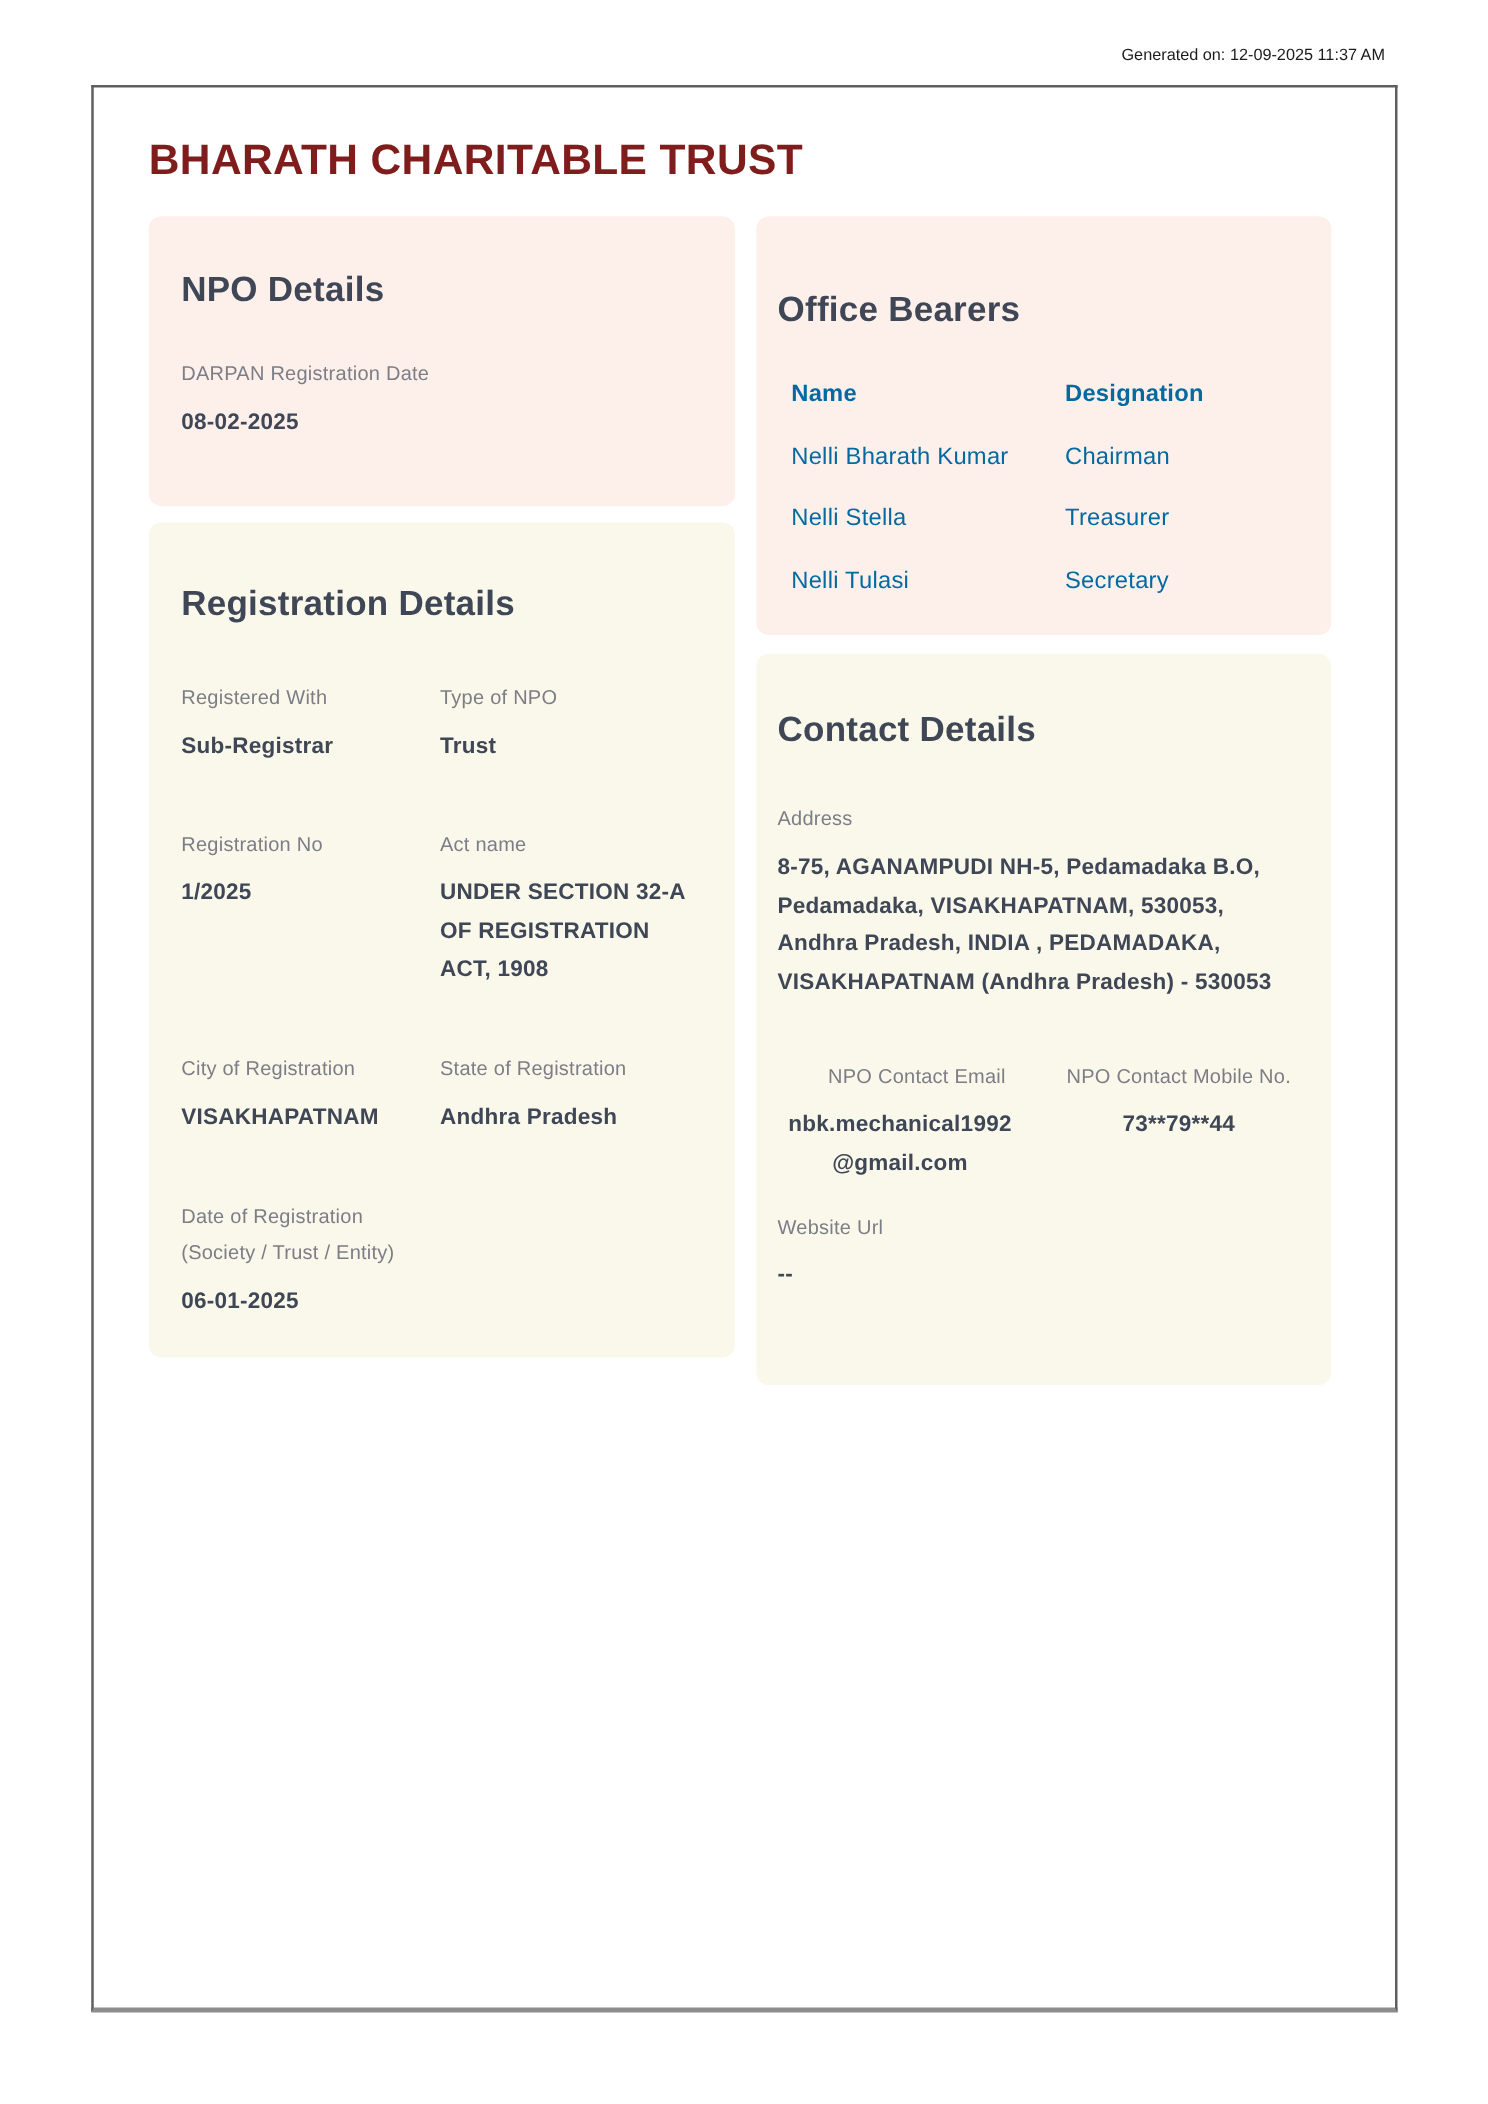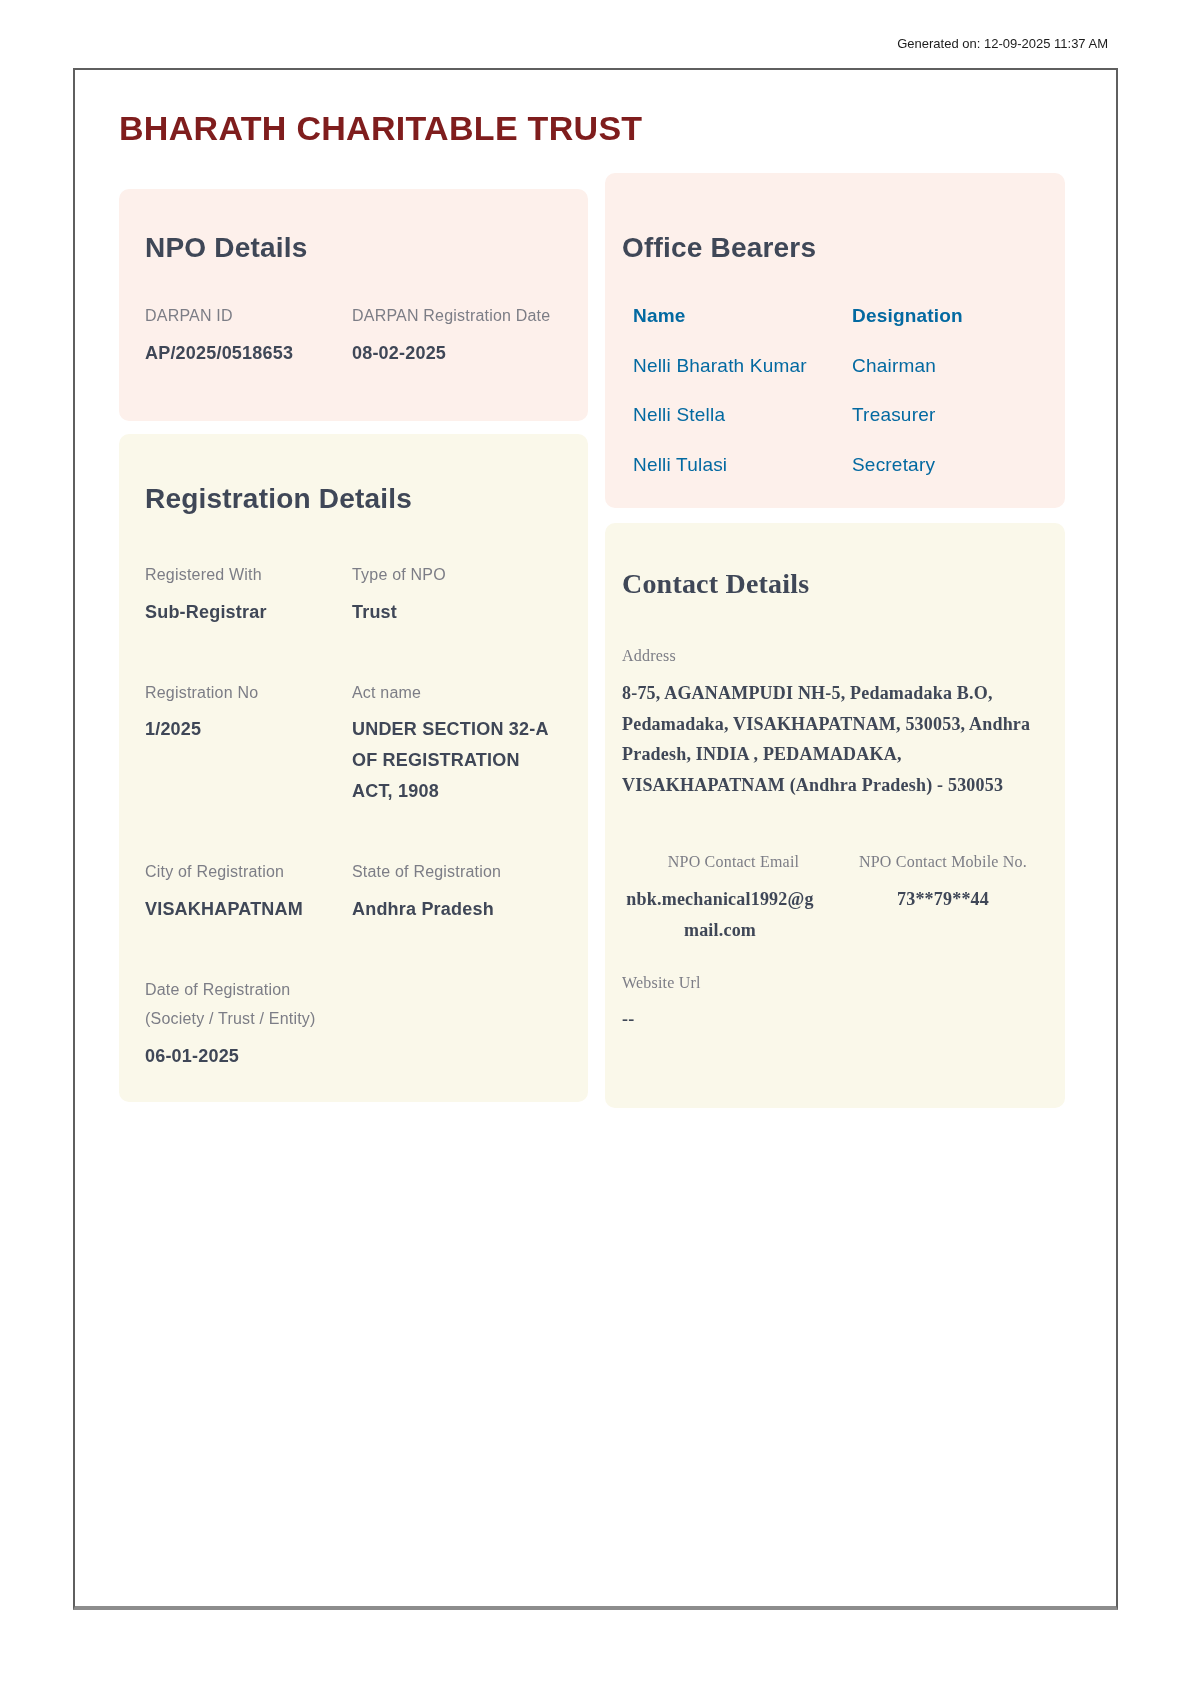--- a/index.html
+++ b/index.html
@@ -21,24 +21,24 @@
     font-size:34px;font-weight:800;color:#7f1d1d;
     letter-spacing:.3px;line-height:1.1;margin:0 0 26px 0;
   }
   .columns{display:flex;gap:17px;align-items:flex-start;}
   .col{display:flex;flex-direction:column;}
   .col-left{width:469px;gap:13px;}
   .col-right{width:460px;gap:15px;}
   .card{border-radius:10px;box-sizing:border-box;}
   .card.pink{background:#fdf0eb;}
   .card.cream{background:#faf8ea;}
-  .card-npo{min-height:232px;padding:42px 10px 30px 26px;margin-top:16px;}
+  .card-npo{min-height:232px;padding:42px 40px 30px 26px;}
   .card-reg{min-height:667px;padding:48px 26px 30px 26px;}
   .card-ob{min-height:300px;padding:58px 20px 30px 17px;}
-  .card-contact{min-height:585px;padding:44px 24px 47px 17px;font-family:Liberation Serif, serif;}
+  .card-contact{min-height:585px;padding:44px 24px 47px 17px;}
   .card-title{
     font-size:28px;font-weight:800;color:#3f4757;
     line-height:1.2;margin:0;letter-spacing:.2px;
   }
   .field-grid{display:grid;grid-template-columns:207px 1fr;}
   .card-contact .field-grid{grid-template-columns:223px 1fr;}
   .fg-npo{margin-top:36px;}
   .reg-row{margin-top:50px;}
   .reg-row.first{margin-top:44px;}
   .label{
@@ -71,24 +71,20 @@
 
   <h1 class="page-title">BHARATH CHARITABLE TRUST</h1>
 
   <div class="columns">
 
     <div class="col col-left">
 
       <div class="card pink card-npo">
         <h2 class="card-title">NPO Details</h2>
         <div class="field-grid fg-npo">
-          <div class="field">
-            <div class="label">DARPAN ID</div>
-            <div class="value">AP/2025/0518653</div>
-          </div>
           <div class="field">
             <div class="label">DARPAN Registration Date</div>
             <div class="value">08-02-2025</div>
           </div>
         </div>
       </div>
 
       <div class="card cream card-reg">
         <h2 class="card-title">Registration Details</h2>
 

